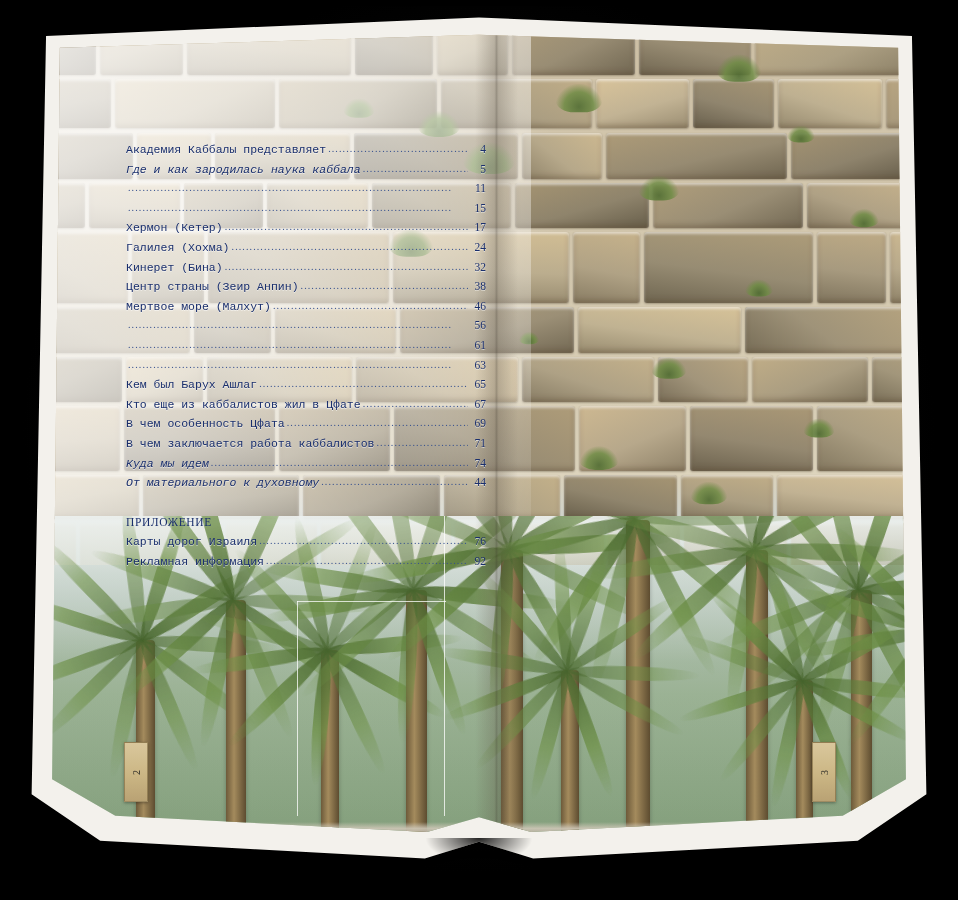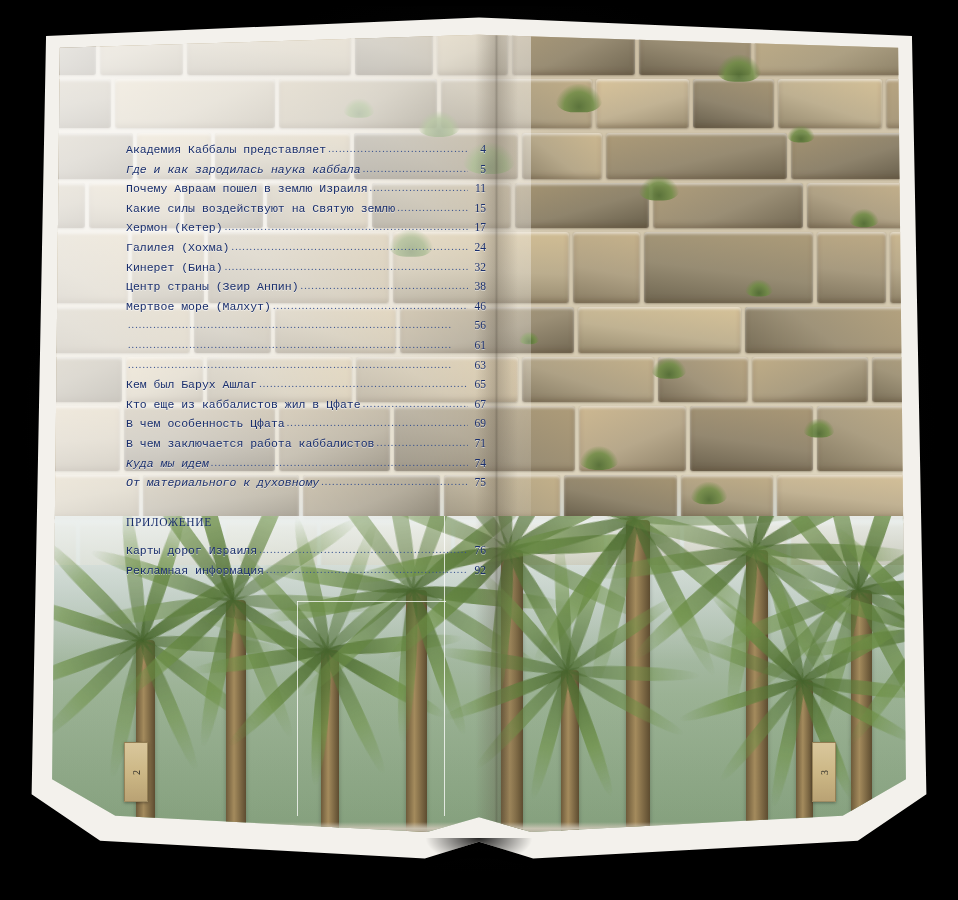--- a/index.html
+++ b/index.html
@@ -218,21 +218,21 @@
     text-align: right;
     min-width: 16px;
     text-shadow: 0 1px 0 rgba(255,255,255,0.55);
   }
   .toc-gap { height: 20px; }
   .toc-section {
     font-size: 11.5px;
     line-height: 18.6px;
     color: #1a2f6d;
     letter-spacing: 0.6px;
-    margin-bottom: 10px;
+    margin-bottom: 1px;
   }
 
   
   .page-tab {
     position: absolute;
     width: 22px;
     height: 58px;
     background: linear-gradient(180deg, #d9c79c 0%, #cbb684 55%, #b9a274 100%);
     border: 1px solid rgba(120,100,60,0.6);
     box-shadow: 0 1px 3px rgba(0,0,0,0.35);
@@ -535,26 +535,24 @@
                 <span class="toc-label">Академия Каббалы представляет</span>
                 <span class="toc-dots">..........................................................................................</span>
                 <span class="toc-page">4</span>
               </li>
               <li class="toc-row italic">
                 <span class="toc-label">Где и как зародилась  наука  каббала</span>
                 <span class="toc-dots">..........................................................................................</span>
                 <span class="toc-page">5</span>
               </li>
               <li class="toc-row">
-                <span class="toc-label">Почему Авраам пошел в землю Израиля</span>
                 <span class="toc-dots">..........................................................................................</span>
                 <span class="toc-page">11</span>
               </li>
               <li class="toc-row">
-                <span class="toc-label">Какие силы воздействуют на Святую землю</span>
                 <span class="toc-dots">..........................................................................................</span>
                 <span class="toc-page">15</span>
               </li>
               <li class="toc-row">
                 <span class="toc-label">Хермон (Кетер)</span>
                 <span class="toc-dots">..........................................................................................</span>
                 <span class="toc-page">17</span>
               </li>
               <li class="toc-row">
                 <span class="toc-label">Галилея (Хохма)</span>
@@ -609,21 +607,21 @@
                 <span class="toc-page">71</span>
               </li>
               <li class="toc-row italic">
                 <span class="toc-label">Куда  мы  идем</span>
                 <span class="toc-dots">..........................................................................................</span>
                 <span class="toc-page">74</span>
               </li>
               <li class="toc-row italic">
                 <span class="toc-label">От материального к духовному</span>
                 <span class="toc-dots">..........................................................................................</span>
-                <span class="toc-page">75</span>
+                <span class="toc-page">44</span>
               </li>
             </ul>
 
           <div class="toc-gap"></div>
 
           <div class="toc-section">ПРИЛОЖЕНИЕ</div>
           <ul class="toc-list" id="appendix-list">
               <li class="toc-row">
                 <span class="toc-label">Карты дорог Израиля</span>
                 <span class="toc-dots">..........................................................................................</span>

